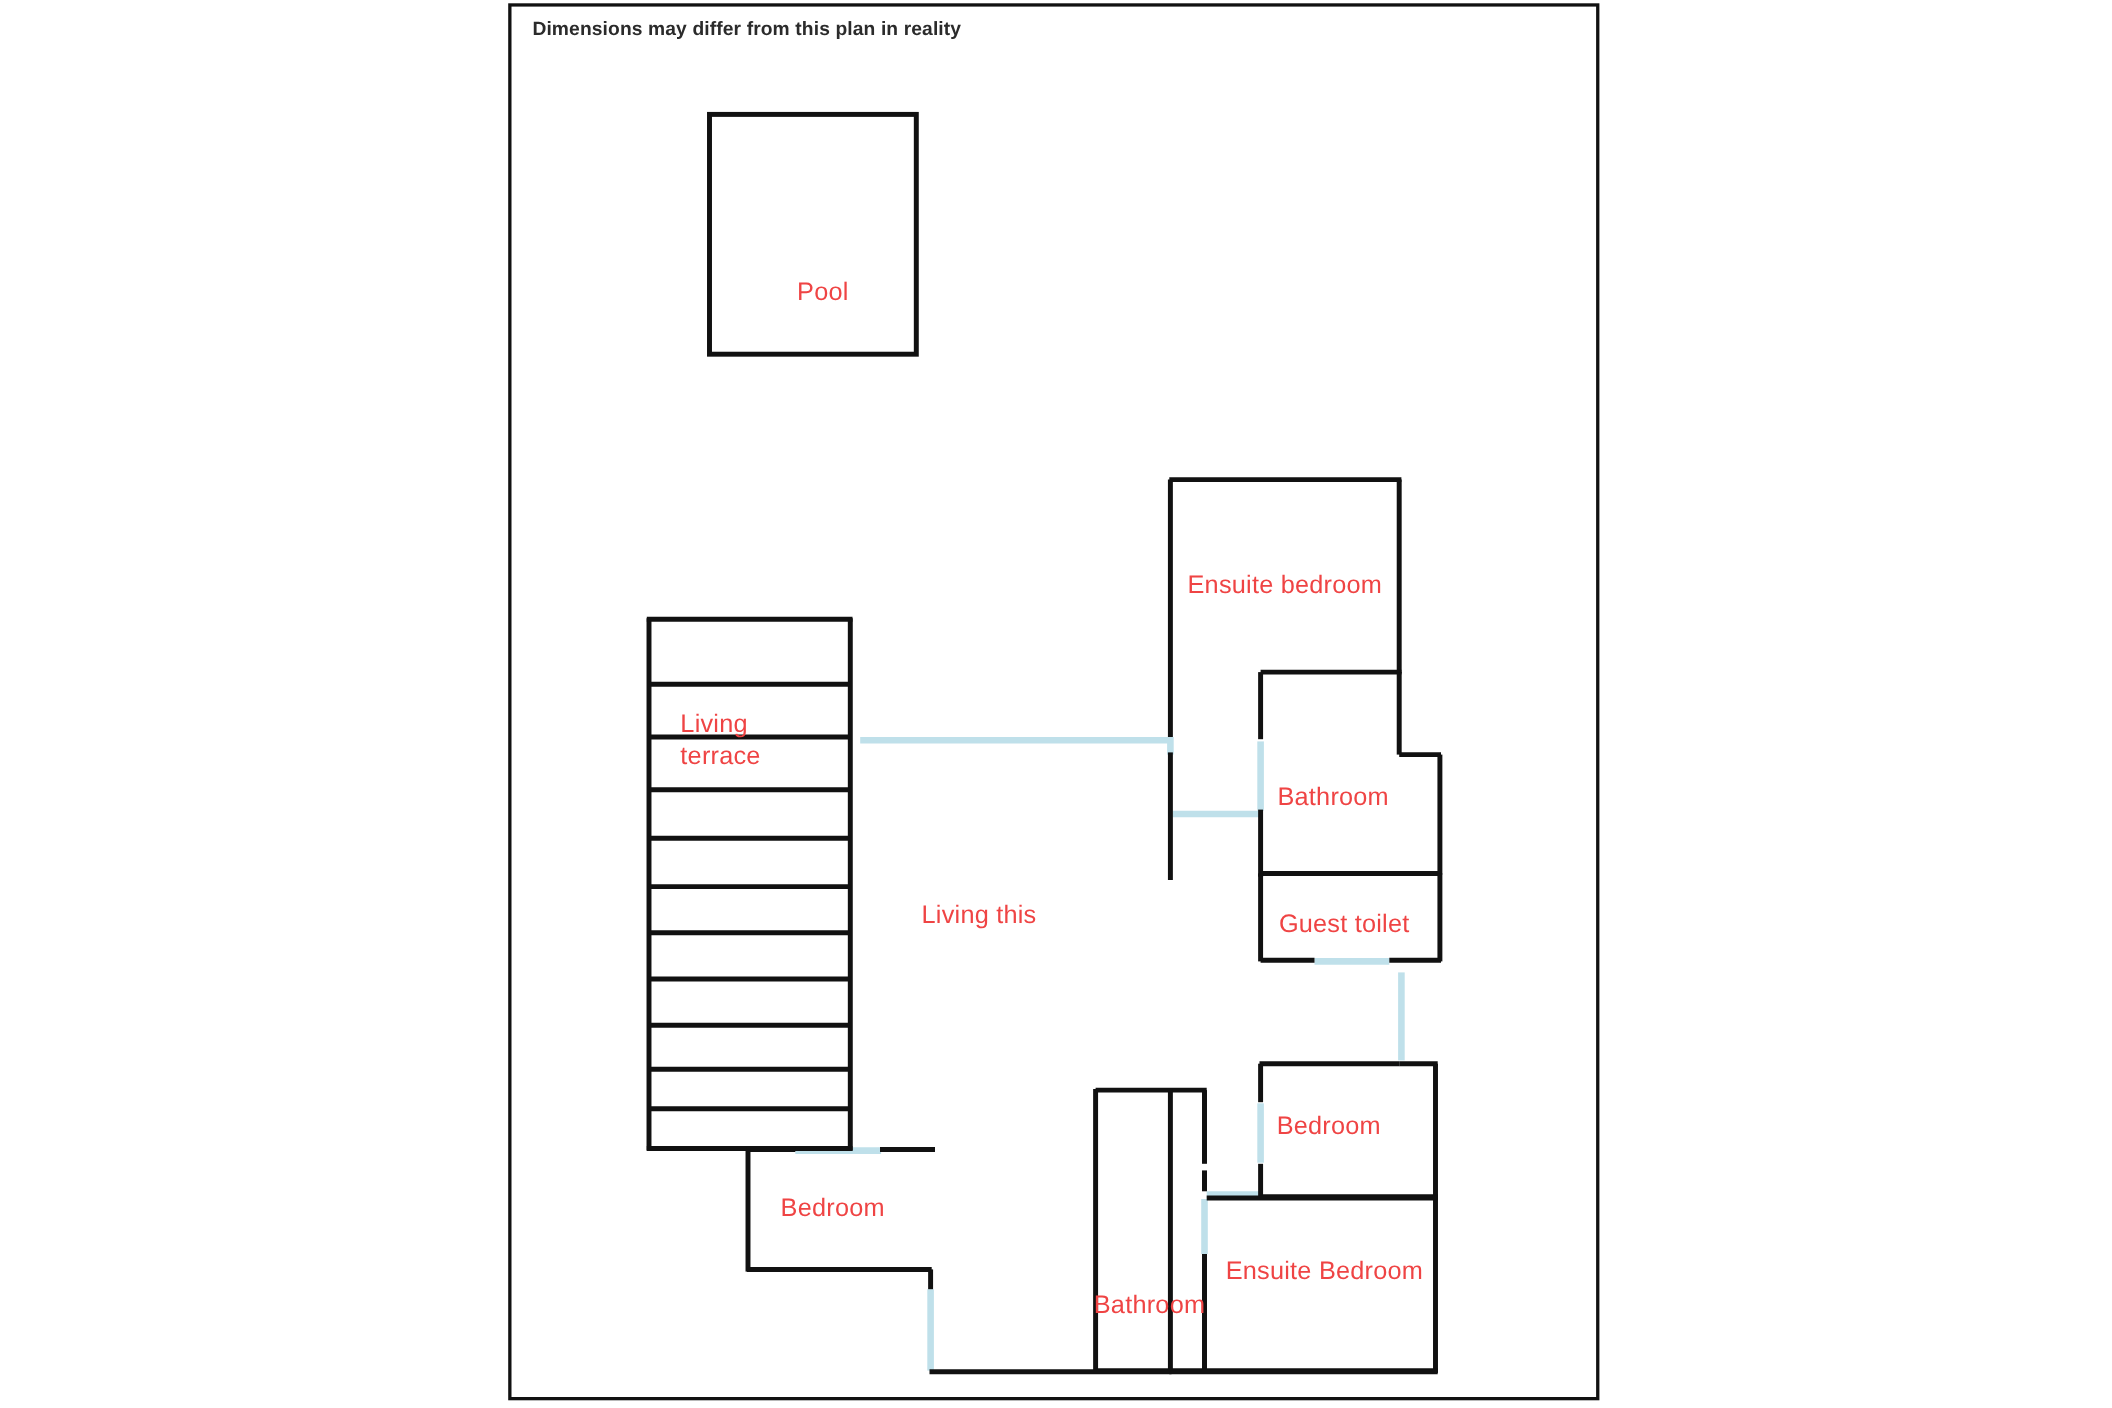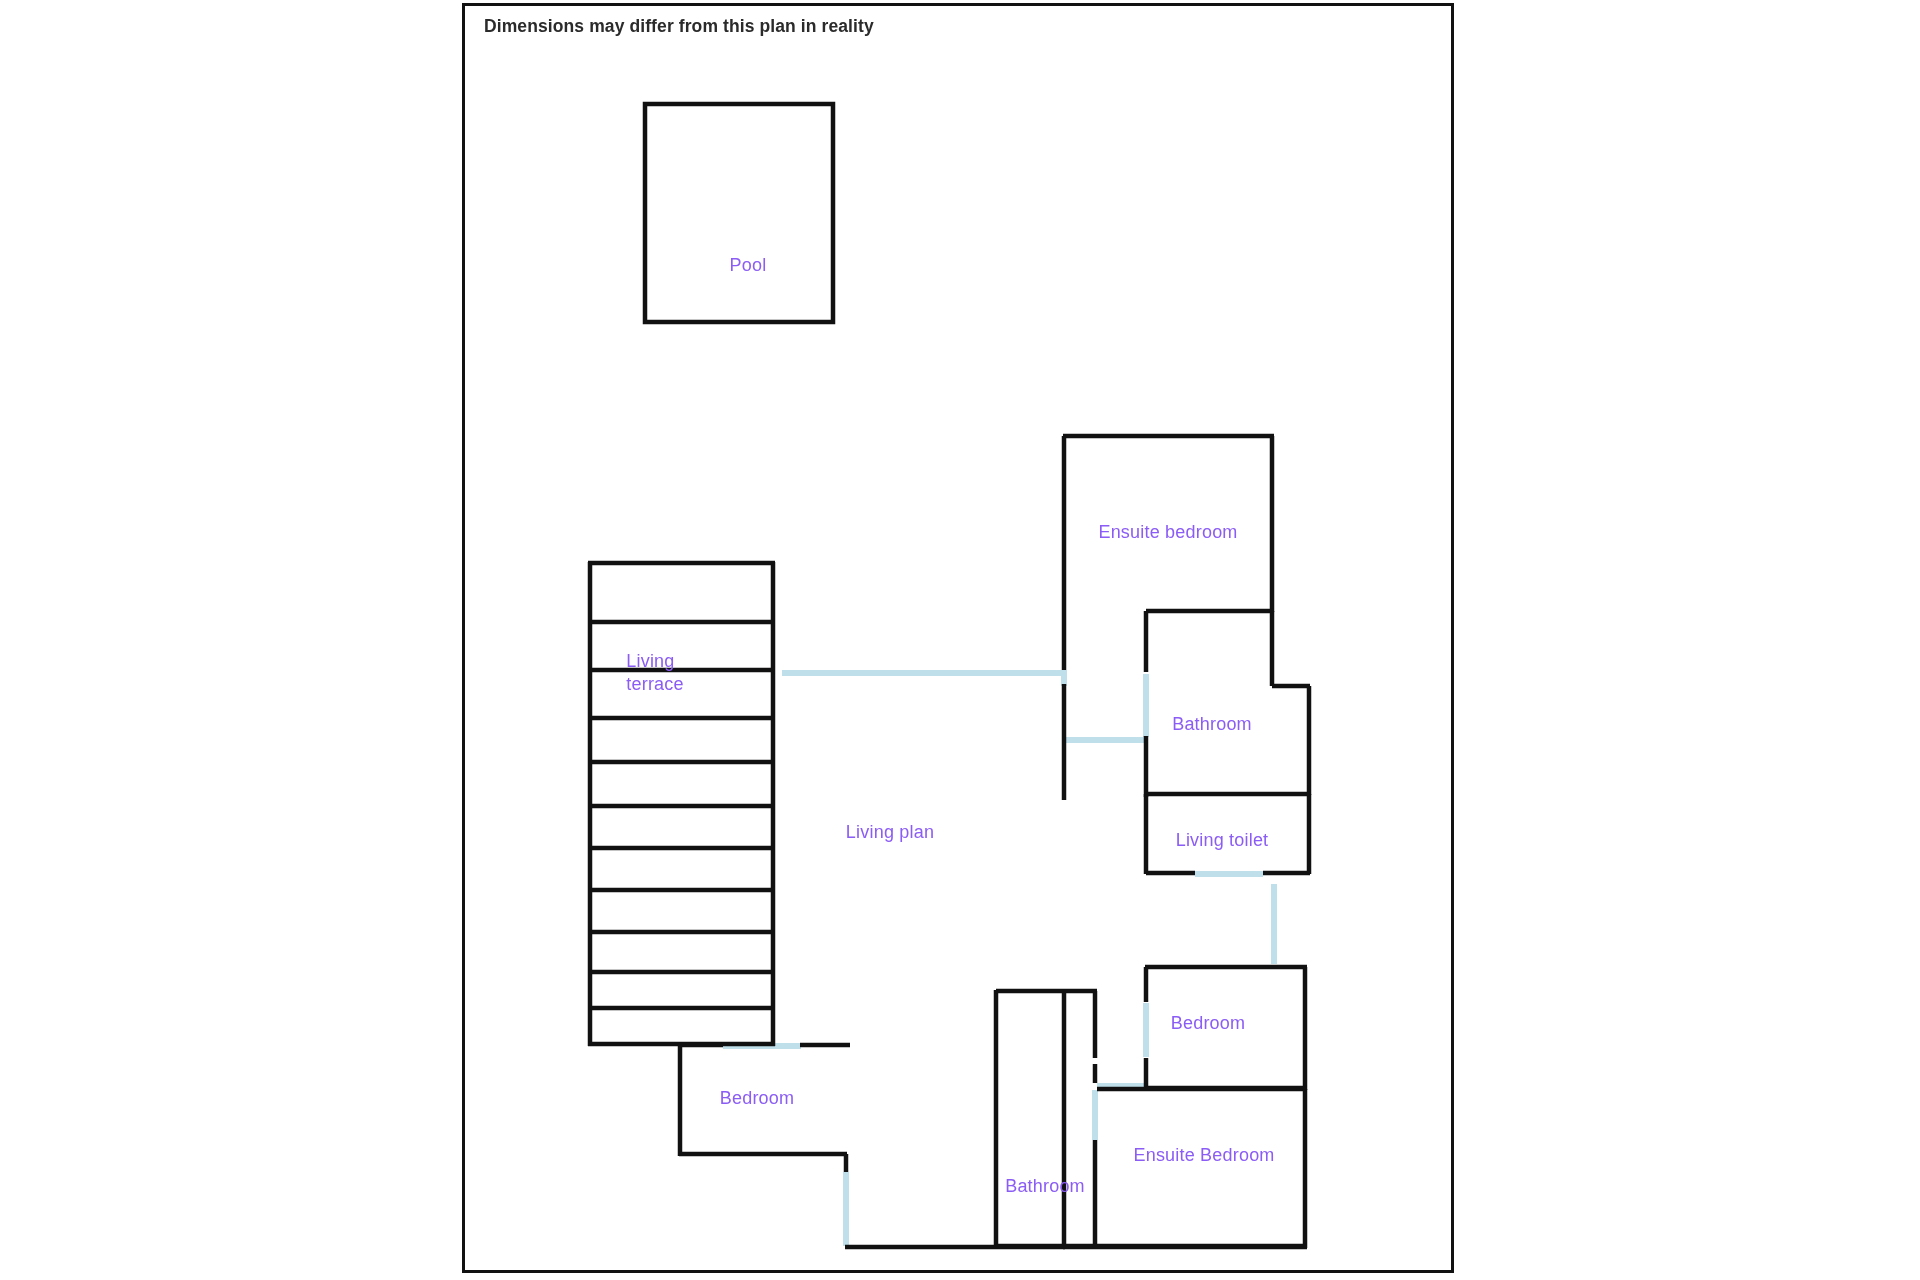--- a/index.html
+++ b/index.html
@@ -49,22 +49,22 @@
     position: absolute;
     left: 0;
     top: 0;
     width: 1920px;
     height: 1280px;
     pointer-events: none;
   }
 
   .room-label {
     position: absolute;
-    font-size: 18px;
-    color: #8b5cf6;
+    font-size: 23px;
+    color: #ef4444;
     white-space: nowrap;
     transform: translate(-50%, -50%);
     letter-spacing: 0.2px;
   }
   .room-label.two-line {
     transform: translate(-50%, -50%);
     text-align: left;
     line-height: 1.28;
     white-space: pre-line;
   }
@@ -146,23 +146,23 @@
         <line x1="845" y1="1247" x2="1065" y2="1247" stroke="#111111" stroke-width="4.5" stroke-linecap="butt"></line>
         <line x1="1063" y1="1247" x2="1307" y2="1247" stroke="#111111" stroke-width="4.5" stroke-linecap="butt"></line>
         <line x1="1064" y1="990" x2="1064" y2="1246" stroke="#111111" stroke-width="4.5" stroke-linecap="butt"></line>
       </g>
   </svg>
 
   <div id="label-layer">
       <div class="room-label" style="left: 748px; top: 265px;">Pool</div>
       <div class="room-label two-line" style="left: 655px; top: 673px;">Living
 terrace</div>
-      <div class="room-label" style="left: 890px; top: 832px;">Living plan</div>
+      <div class="room-label" style="left: 890px; top: 832px;">Living this</div>
       <div class="room-label" style="left: 1168px; top: 532px;">Ensuite bedroom</div>
       <div class="room-label" style="left: 1212px; top: 724px;">Bathroom</div>
-      <div class="room-label" style="left: 1222px; top: 840px;">Living toilet</div>
+      <div class="room-label" style="left: 1222px; top: 840px;">Guest toilet</div>
       <div class="room-label" style="left: 1208px; top: 1023px;">Bedroom</div>
       <div class="room-label" style="left: 757px; top: 1098px;">Bedroom</div>
       <div class="room-label" style="left: 1045px; top: 1186px;">Bathroom</div>
       <div class="room-label" style="left: 1204px; top: 1155px;">Ensuite Bedroom</div>
     </div>
 
 </div>
 
 </body></html>

